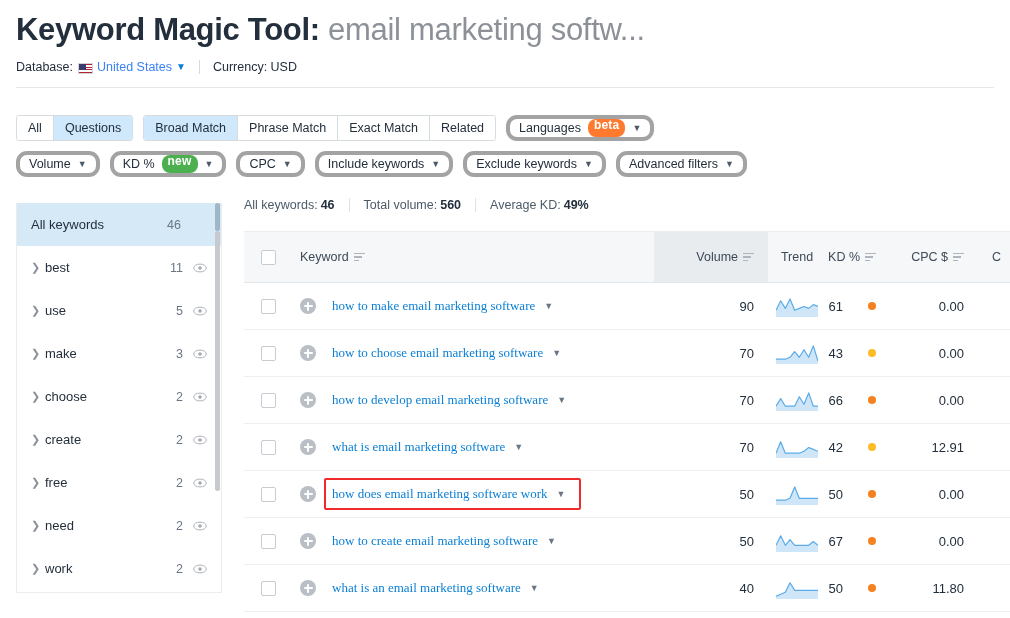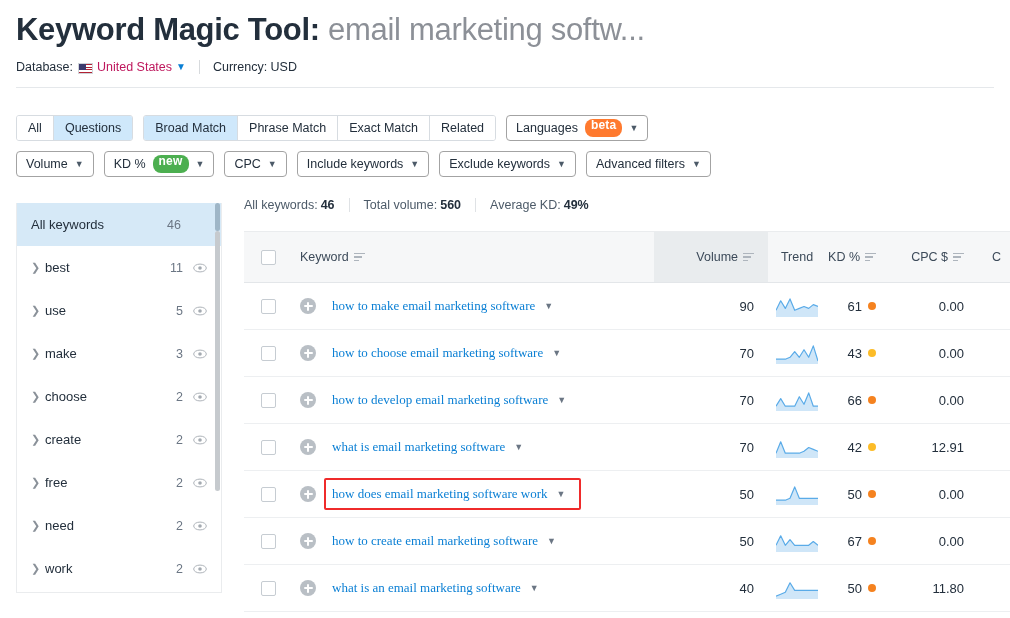--- a/index.html
+++ b/index.html
@@ -42,21 +42,21 @@
       #ffffff 42% 56%, #b22234 56% 70%, #ffffff 70% 85%, #b22234 85% 100%);
     border: 0.5px solid #cfd4d9;
   }
   .flag::before {
     content: "";
     position: absolute;
     left: 0; top: 0;
     width: 7px; height: 6px;
     background: #3c3b6e;
   }
-  .db-link { color: #be185d; cursor: pointer; }
+  .db-link { color: #3b82f6; cursor: pointer; }
   .caret-sm {
     display: inline-block;
     margin-left: 4px;
     color: #0a7fd4;
     font-size: 10px;
     position: relative;
     top: -1px;
   }
   .meta-sep {
     display: inline-block;
@@ -93,22 +93,22 @@
     cursor: pointer;
     white-space: nowrap;
   }
   .seg:last-child { border-right: none; }
   .seg.active { background: #cfe8fb; }
 
   .pill {
     display: flex; align-items: center;
     height: 26px;
     padding: 0 9px;
-    border: 1px solid #a3a3a3;
-    border-radius: 4px;
+    border: 4px solid #a3a3a3;
+    border-radius: 11px;
     background: #fff;
     font-size: 12.5px;
     color: #232f3c;
     cursor: pointer;
     white-space: nowrap;
   }
   .pill .cv {
     margin-left: 7px;
     font-size: 9px;
     color: #4c5a68;
@@ -255,21 +255,21 @@
     height: 47px;
     align-items: center;
     border-bottom: 1px solid #edeff1;
     font-size: 13px;
   }
   .td { display: flex; align-items: center; height: 100%; }
   .td-check { width: 48px; justify-content: center; }
   .td-kw { width: 362px; padding-left: 8px; gap: 8px; }
   .td-vol { width: 114px; justify-content: flex-end; padding-right: 14px; }
   .td-trend { width: 58px; justify-content: center; }
-  .td-kd { width: 60px; justify-content: flex-end; padding-right: 10px; gap: 6px; }
+  .td-kd { width: 60px; justify-content: flex-end; padding-right: 10px; gap: 25px; }
   .td-cpc { width: 92px; justify-content: flex-end; padding-right: 14px; }
   .td-com { width: 38px; }
 
   .plus {
     width: 16px; height: 16px;
     flex: 0 0 16px;
     border-radius: 50%;
     background: #b9bfc5;
     position: relative;
     cursor: pointer;

